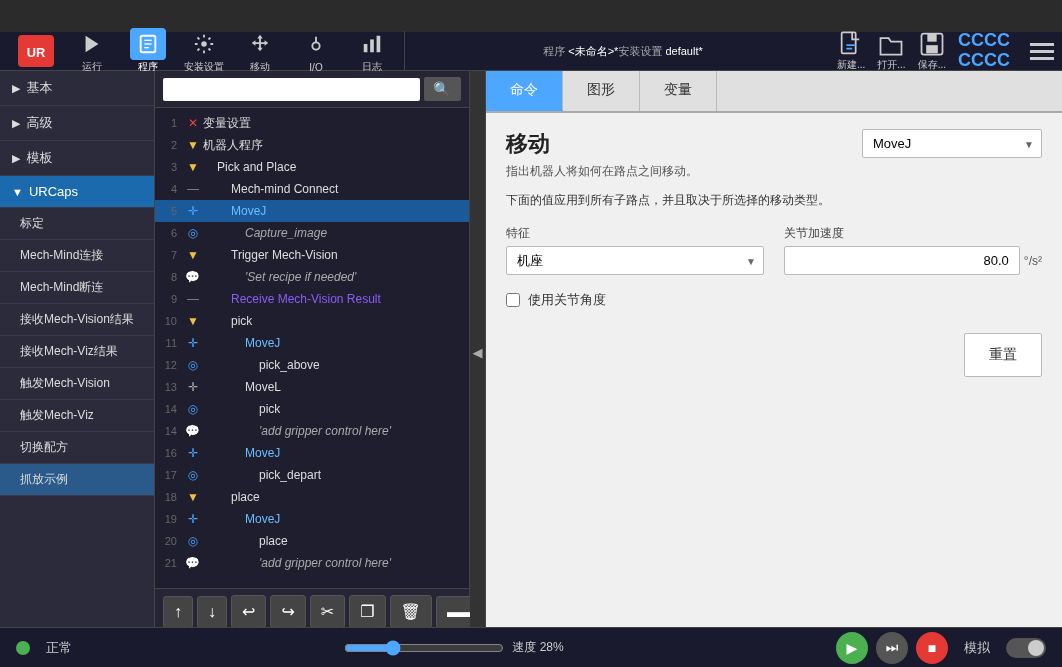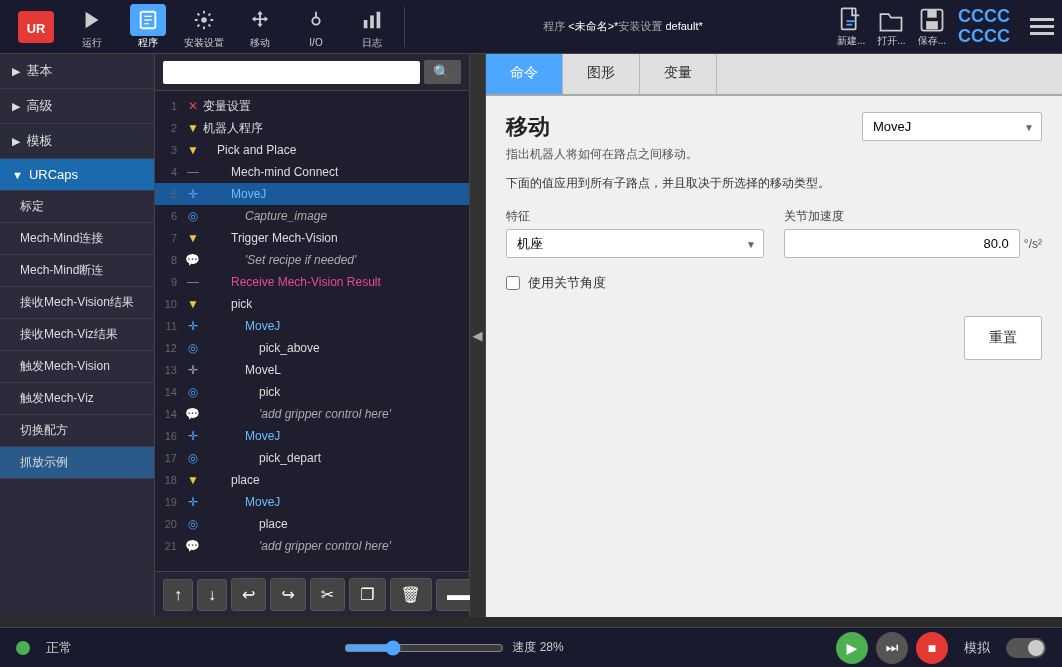--- a/index.html
+++ b/index.html
@@ -1,21 +1,21 @@
 <!DOCTYPE html>
 <html><head>
   <meta charset="utf-8">
   <style>
     * { box-sizing: border-box; margin: 0; padding: 0; }
     body { width: 1062px; height: 667px; font-family: 'Arial', sans-serif; font-size: 13px; background: #2b2b2b; overflow: hidden; }
 
     
     .top-toolbar {
-      display: flex; align-items: center; background: #1a1a2e; height: 54px;
-      border-bottom: 1px solid #444; padding: 0 8px;
+      display: flex; align-items: center; background: #1a1a2e; height: 39px;
+      border-bottom: 1px solid #444; padding: 0 8px; margin-top: 32px;
     }
     .toolbar-item {
       display: flex; flex-direction: column; align-items: center;
       color: #ccc; font-size: 11px; margin: 0 6px; cursor: pointer;
       min-width: 44px;
     }
     .toolbar-item .icon-box {
       width: 36px; height: 32px; display: flex; align-items: center; justify-content: center;
       border-radius: 4px; font-size: 18px;
     }
@@ -396,21 +396,21 @@
         <div class="code-line">
           <span class="line-num">8</span>
           <span class="line-icon" style="color: rgb(170, 170, 170);">💬</span>
           <span style="display: inline-block; width: 42px;"></span>
           <span style="font-style: italic; color: rgb(170, 170, 170);">'Set recipe if needed'</span>
         </div>
         <div class="code-line">
           <span class="line-num">9</span>
           <span class="line-icon" style="color: rgb(136, 136, 136);">—</span>
           <span style="display: inline-block; width: 28px;"></span>
-          <span style="color: #ec4899;">Receive Mech-Vision Result</span>
+          <span style="color: #8b5cf6;">Receive Mech-Vision Result</span>
         </div>
         <div class="code-line">
           <span class="line-num">10</span>
           <span class="line-icon" style="color: rgb(240, 192, 64);">▼</span>
           <span style="display: inline-block; width: 28px;"></span>
           <span style="color: rgb(221, 221, 221);">pick</span>
         </div>
         <div class="code-line">
           <span class="line-num">11</span>
           <span class="line-icon" style="color: rgb(77, 166, 255);">✛</span>

